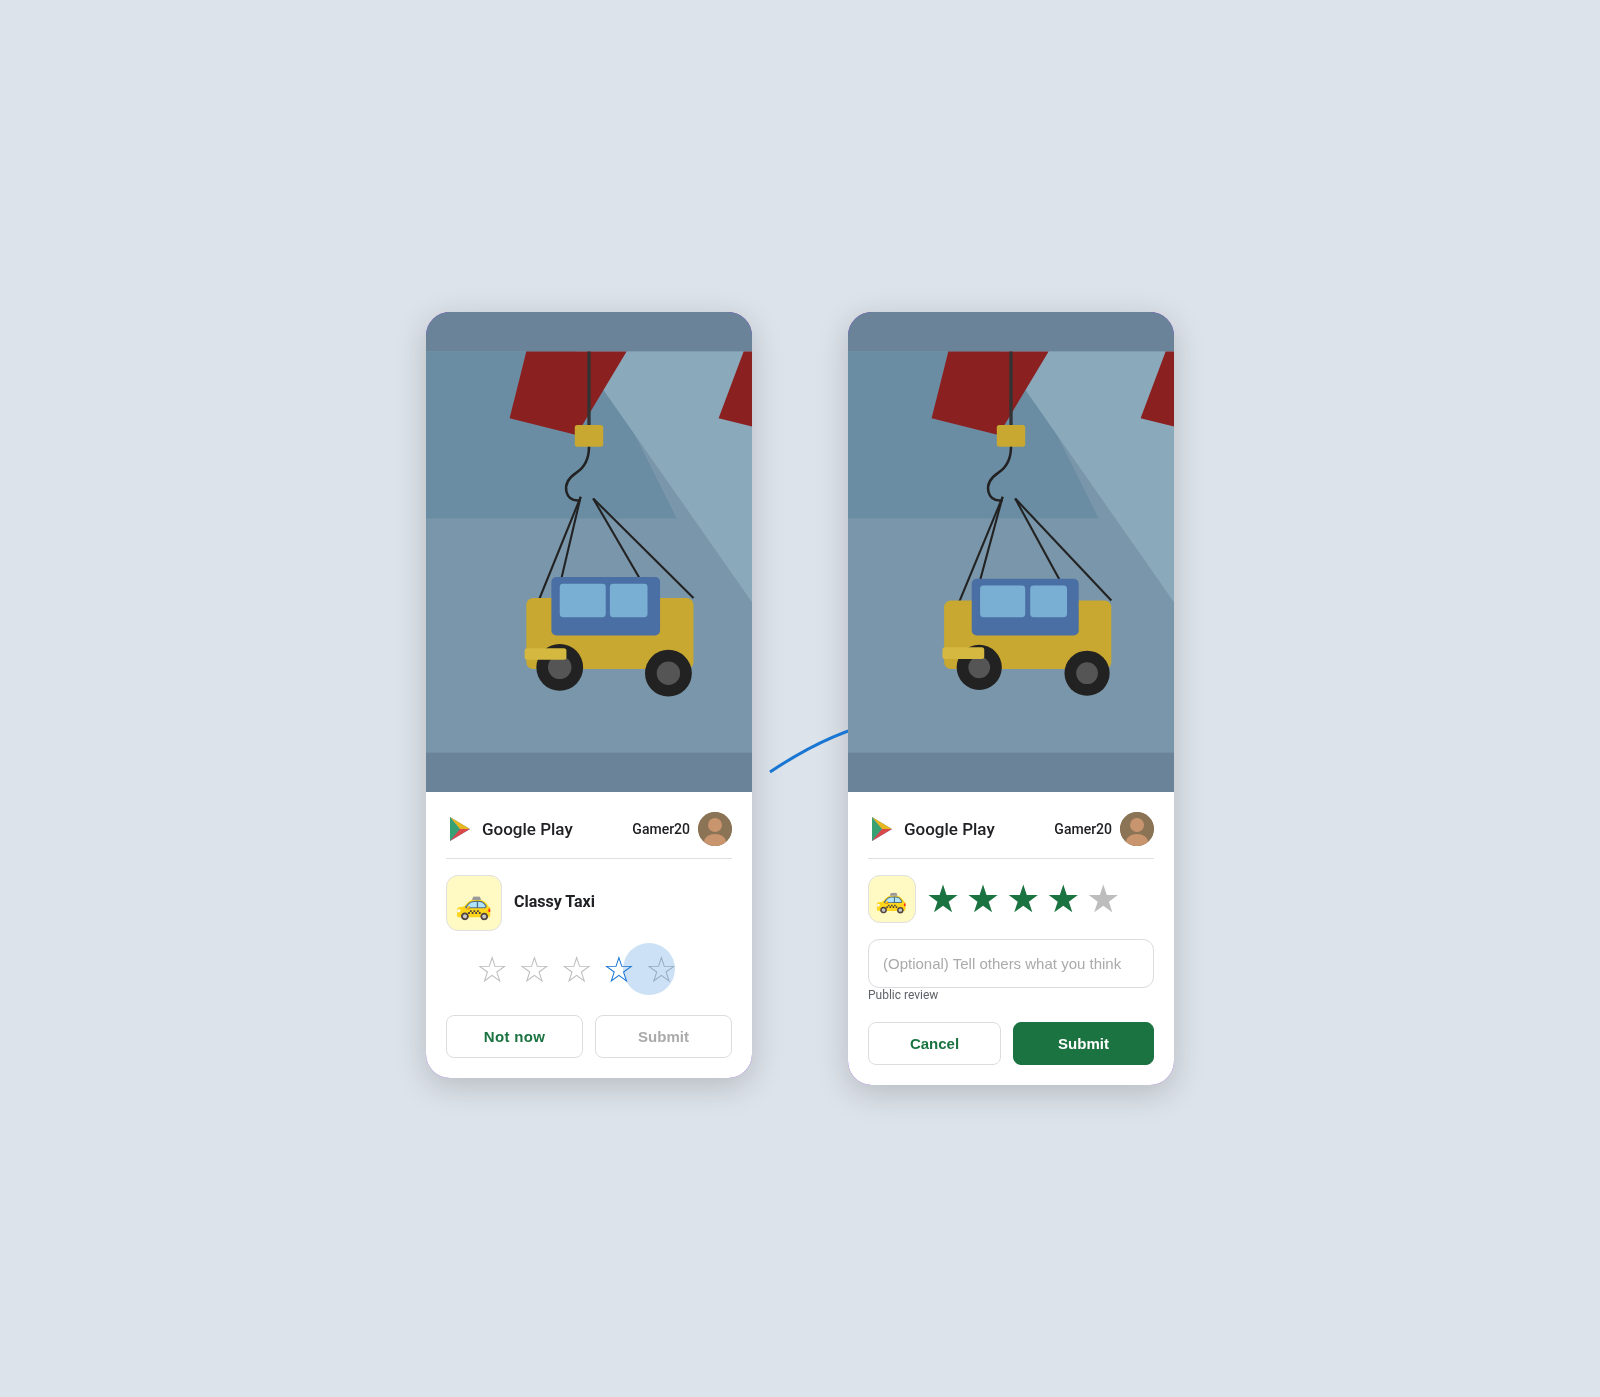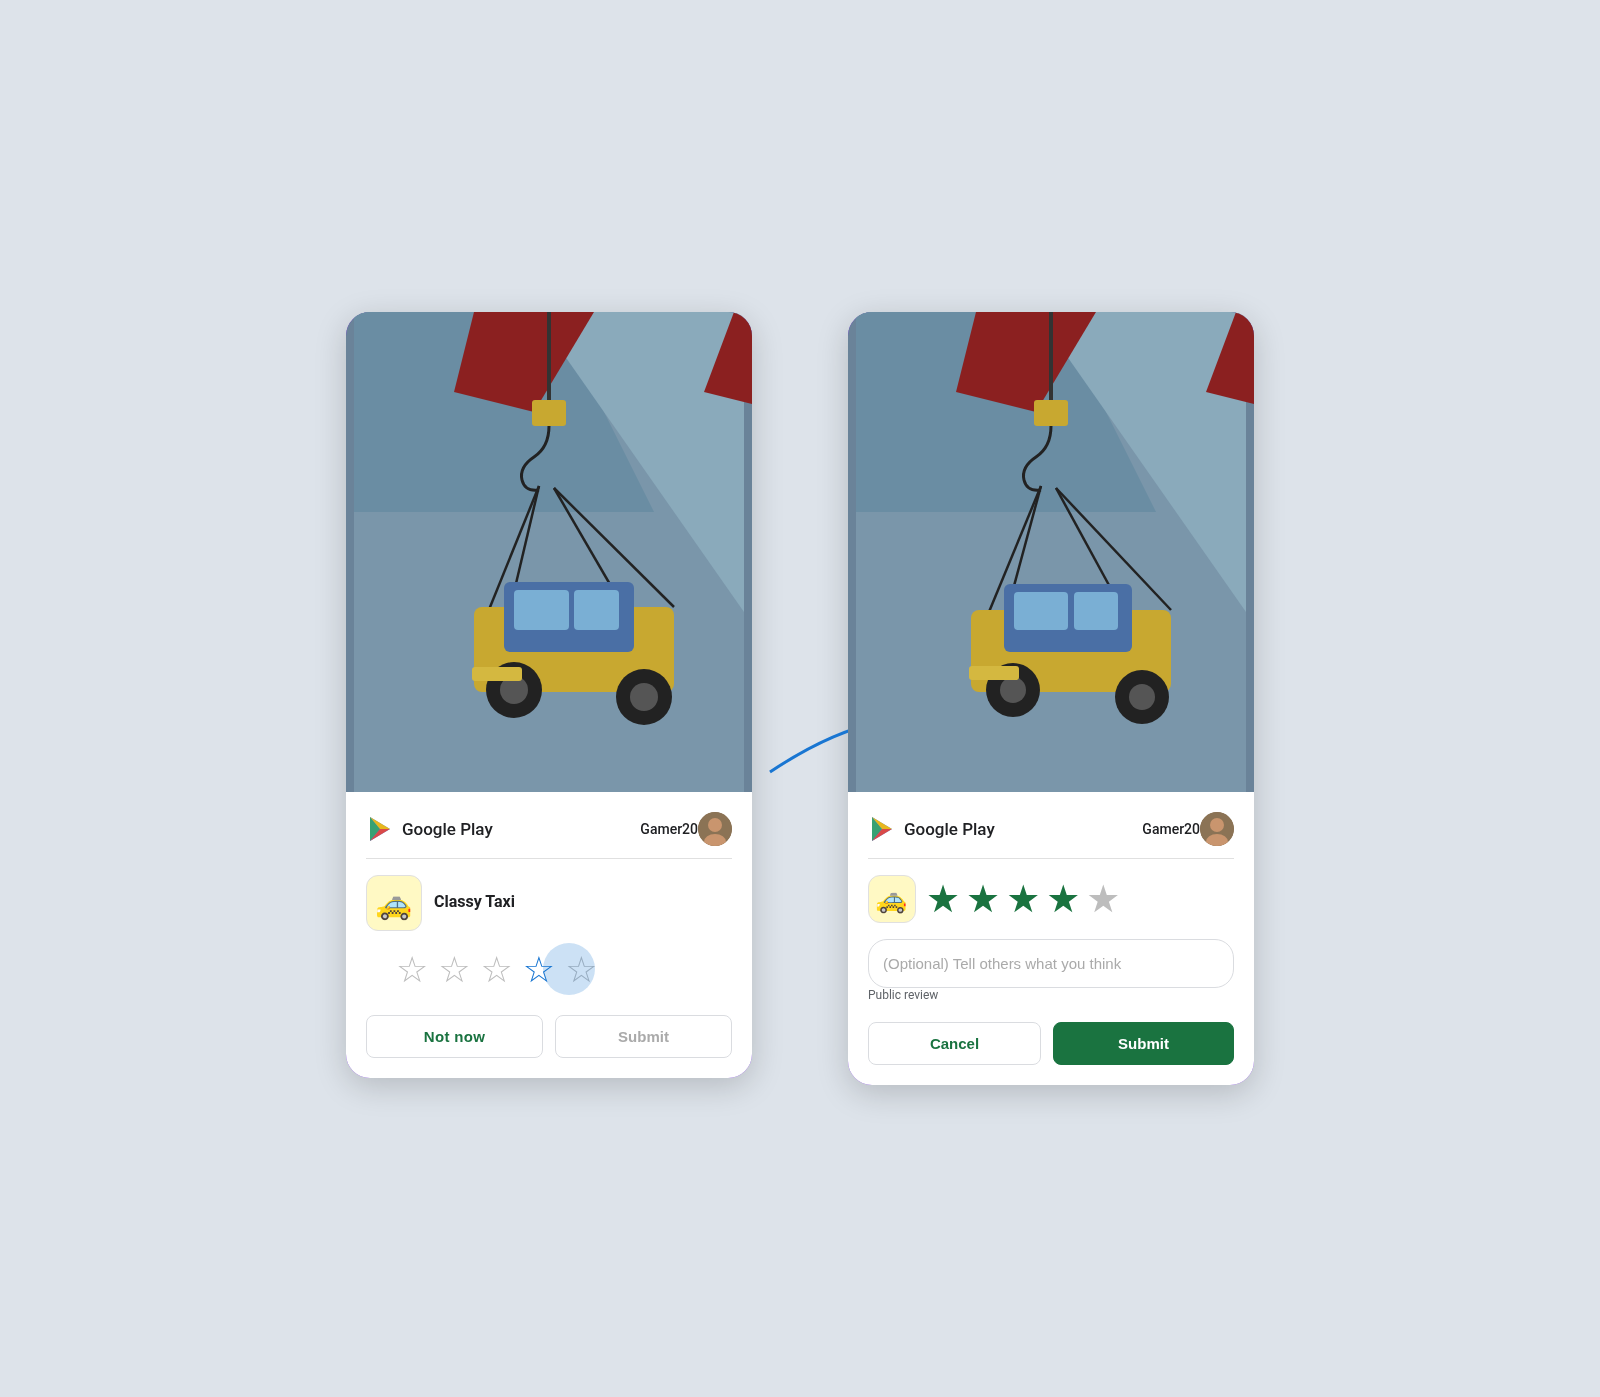--- a/index.html
+++ b/index.html
@@ -12,21 +12,21 @@
       width: 1600px;
       font-family: 'Roboto', Arial, sans-serif;
     }
     .container {
       display: flex;
       gap: 48px;
       align-items: flex-start;
       position: relative;
     }
     .phone-card {
-      width: 406px;
+      width: 326px;
       border-radius: 24px;
       overflow: hidden;
       box-shadow: 0 8px 32px rgba(0,0,0,0.18);
       background: #6d28d9;
     }
     .app-screenshot {
       width: 100%;
       height: 480px;
       background: #6a8399;
       position: relative;
@@ -59,20 +59,21 @@
       height: 28px;
     }
     .gplay-title {
       font-size: 17px;
       font-weight: 500;
       color: #202124;
     }
     .user-area {
       display: flex;
       align-items: center;
+      gap: 8px;
     }
     .username {
       font-size: 14px;
       color: #202124;
       font-weight: 500;
     }
     .avatar {
       width: 34px;
       height: 34px;
       border-radius: 50%;
@@ -175,21 +176,21 @@
     }
     .star-lg {
       font-size: 38px;
       color: #1a7340;
     }
     .star-lg.empty {
       color: #bdbdbd;
     }
     .review-input-area {
       border: 1px solid #dadce0;
-      border-radius: 19px;
+      border-radius: 11px;
       padding: 14px;
       margin-bottom: 0;
     }
     .review-input-area input {
       border: none;
       outline: none;
       width: 100%;
       font-size: 15px;
       color: #202124;
       background: transparent;

